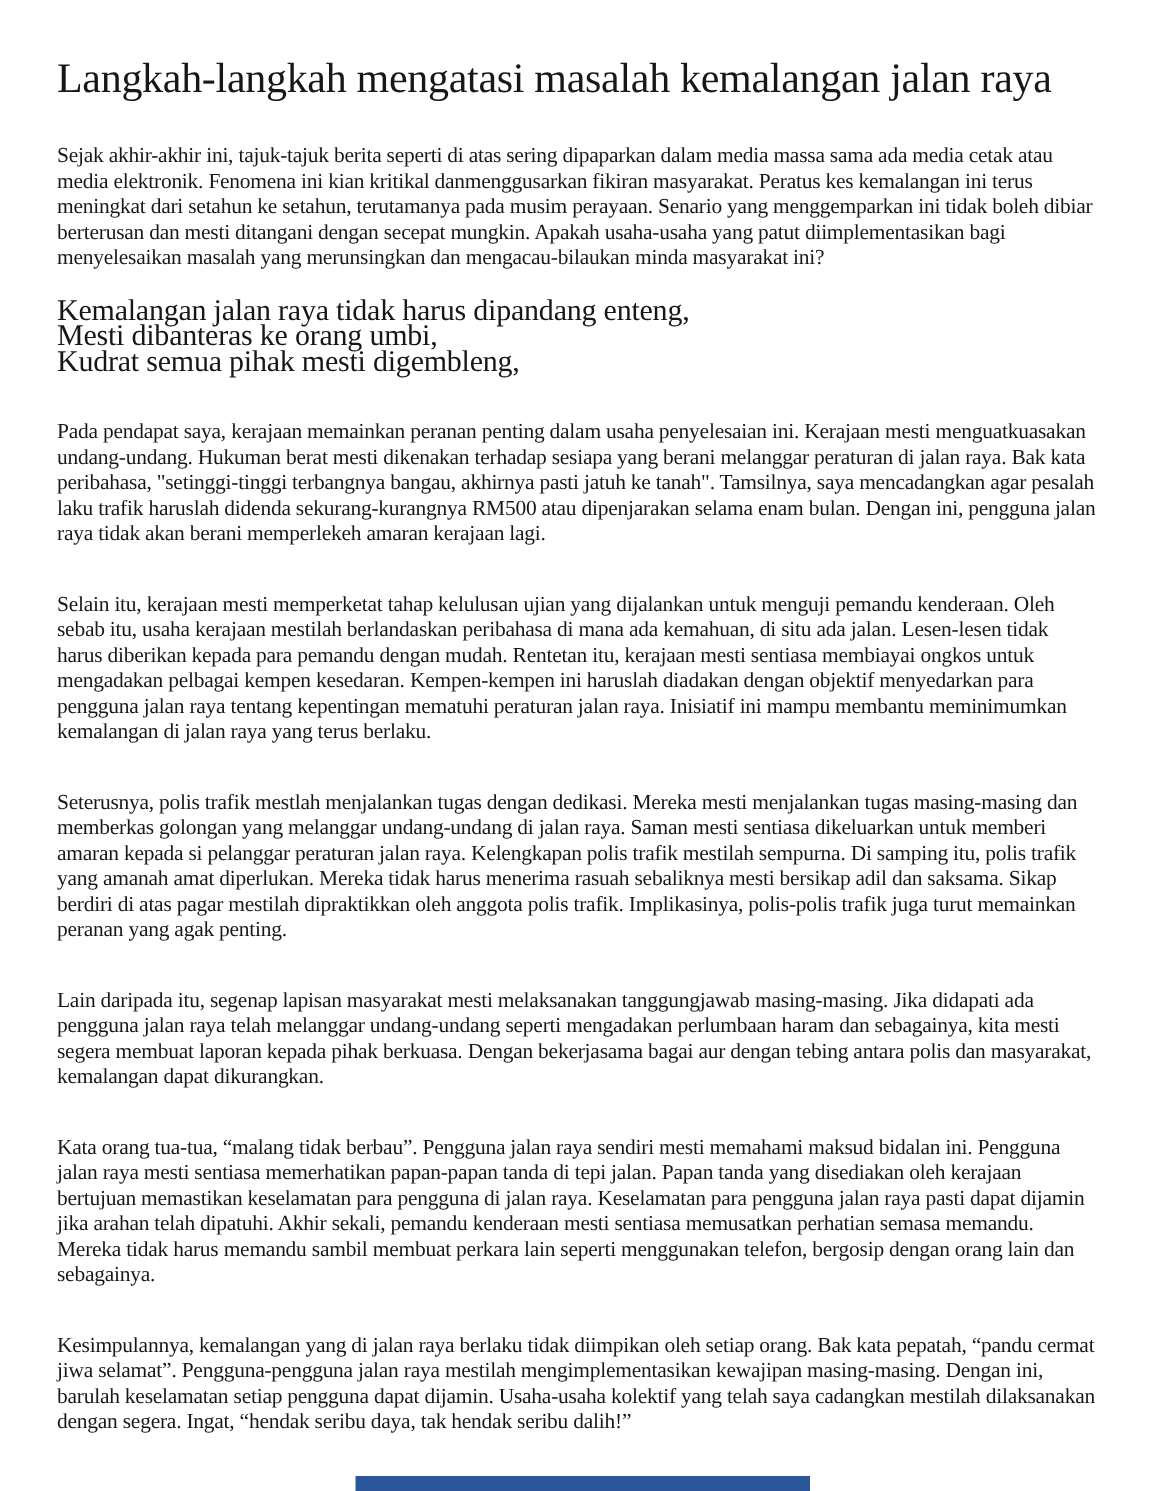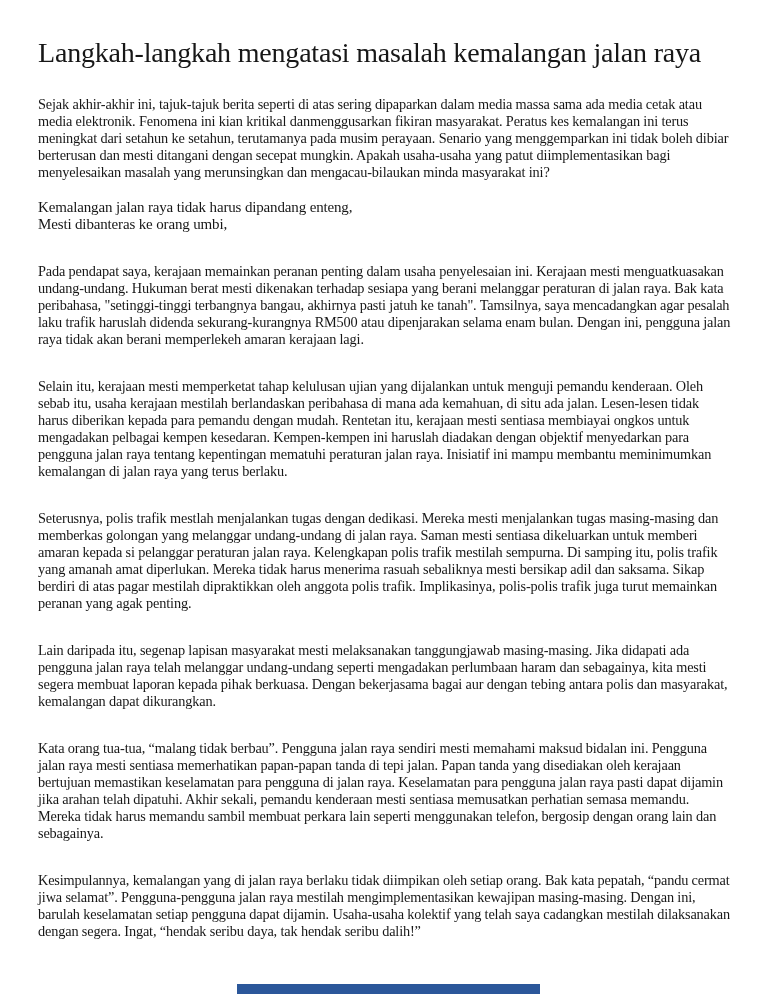--- a/index.html
+++ b/index.html
@@ -35,21 +35,21 @@
     font-size: 14.3px;
     line-height: 17px;
     letter-spacing: -0.15px;
     margin: 0 0 30px 0;
     text-align: left;
   }
   .para.intro {
     margin-bottom: 15px;
   }
   .poem {
-    font-size: 15px;
+    font-size: 20px;
     line-height: 17px;
     letter-spacing: -0.15px;
     margin: 18px 0 30px 0;
   }
   .poem .poem-line {
     display: block;
   }
   .footer-bar {
     position: absolute;
     left: 237px;
@@ -64,20 +64,21 @@
 
 <div class="page">
 
   <h1 class="doc-title">Langkah-langkah mengatasi masalah kemalangan jalan raya</h1>
 
   <p class="para intro">Sejak akhir-akhir ini, tajuk-tajuk berita seperti di atas sering dipaparkan dalam media massa sama ada media cetak atau media elektronik. Fenomena ini kian kritikal danmenggusarkan fikiran masyarakat. Peratus kes kemalangan ini terus meningkat dari setahun ke setahun, terutamanya pada musim perayaan. Senario yang menggemparkan ini tidak boleh dibiar berterusan dan mesti ditangani dengan secepat mungkin. Apakah usaha-usaha yang patut diimplementasikan bagi menyelesaikan masalah yang merunsingkan dan mengacau-bilaukan minda masyarakat ini?</p>
 
   <div class="poem">
     <span class="poem-line">Kemalangan jalan raya tidak harus dipandang enteng,</span>
     <span class="poem-line">Mesti dibanteras ke orang umbi,</span>
+    <span class="poem-line">Kudrat semua pihak mesti digembleng,</span>
   </div>
 
   <p class="para">Pada pendapat saya, kerajaan memainkan peranan penting dalam usaha penyelesaian ini. Kerajaan mesti menguatkuasakan undang-undang. Hukuman berat mesti dikenakan terhadap sesiapa yang berani melanggar peraturan di jalan raya. Bak kata peribahasa, "setinggi-tinggi terbangnya bangau, akhirnya pasti jatuh ke tanah". Tamsilnya, saya mencadangkan agar pesalah laku trafik haruslah didenda sekurang-kurangnya RM500 atau dipenjarakan selama enam bulan. Dengan ini, pengguna jalan raya tidak akan berani memperlekeh amaran kerajaan lagi.</p>
   <p class="para">Selain itu, kerajaan mesti memperketat tahap kelulusan ujian yang dijalankan untuk menguji pemandu kenderaan. Oleh sebab itu, usaha kerajaan mestilah berlandaskan peribahasa di mana ada kemahuan, di situ ada jalan. Lesen-lesen tidak harus diberikan kepada para pemandu dengan mudah. Rentetan itu, kerajaan mesti sentiasa membiayai ongkos untuk mengadakan pelbagai kempen kesedaran. Kempen-kempen ini haruslah diadakan dengan objektif menyedarkan para pengguna jalan raya tentang kepentingan mematuhi peraturan jalan raya. Inisiatif ini mampu membantu meminimumkan kemalangan di jalan raya yang terus berlaku.</p>
   <p class="para">Seterusnya, polis trafik mestlah menjalankan tugas dengan dedikasi. Mereka mesti menjalankan tugas masing-masing dan memberkas golongan yang melanggar undang-undang di jalan raya. Saman mesti sentiasa dikeluarkan untuk memberi amaran kepada si pelanggar peraturan jalan raya. Kelengkapan polis trafik mestilah sempurna. Di samping itu, polis trafik yang amanah amat diperlukan. Mereka tidak harus menerima rasuah sebaliknya mesti bersikap adil dan saksama. Sikap berdiri di atas pagar mestilah dipraktikkan oleh anggota polis trafik. Implikasinya, polis-polis trafik juga turut memainkan peranan yang agak penting.</p>
   <p class="para">Lain daripada itu, segenap lapisan masyarakat mesti melaksanakan tanggungjawab masing-masing. Jika didapati ada pengguna jalan raya telah melanggar undang-undang seperti mengadakan perlumbaan haram dan sebagainya, kita mesti segera membuat laporan kepada pihak berkuasa. Dengan bekerjasama bagai aur dengan tebing antara polis dan masyarakat, kemalangan dapat dikurangkan.</p>
   <p class="para">Kata orang tua-tua, “malang tidak berbau”. Pengguna jalan raya sendiri mesti memahami maksud bidalan ini. Pengguna jalan raya mesti sentiasa memerhatikan papan-papan tanda di tepi jalan. Papan tanda yang disediakan oleh kerajaan bertujuan memastikan keselamatan para pengguna di jalan raya. Keselamatan para pengguna jalan raya pasti dapat dijamin jika arahan telah dipatuhi. Akhir sekali, pemandu kenderaan mesti sentiasa memusatkan perhatian semasa memandu. Mereka tidak harus memandu sambil membuat perkara lain seperti menggunakan telefon, bergosip dengan orang lain dan sebagainya.</p>
   <p class="para">Kesimpulannya, kemalangan yang di jalan raya berlaku tidak diimpikan oleh setiap orang. Bak kata pepatah, “pandu cermat jiwa selamat”. Pengguna-pengguna jalan raya mestilah mengimplementasikan kewajipan masing-masing. Dengan ini, barulah keselamatan setiap pengguna dapat dijamin. Usaha-usaha kolektif yang telah saya cadangkan mestilah dilaksanakan dengan segera. Ingat, “hendak seribu daya, tak hendak seribu dalih!”</p>
 
   <div class="footer-bar" style="background: rgb(43, 87, 154);"></div>

